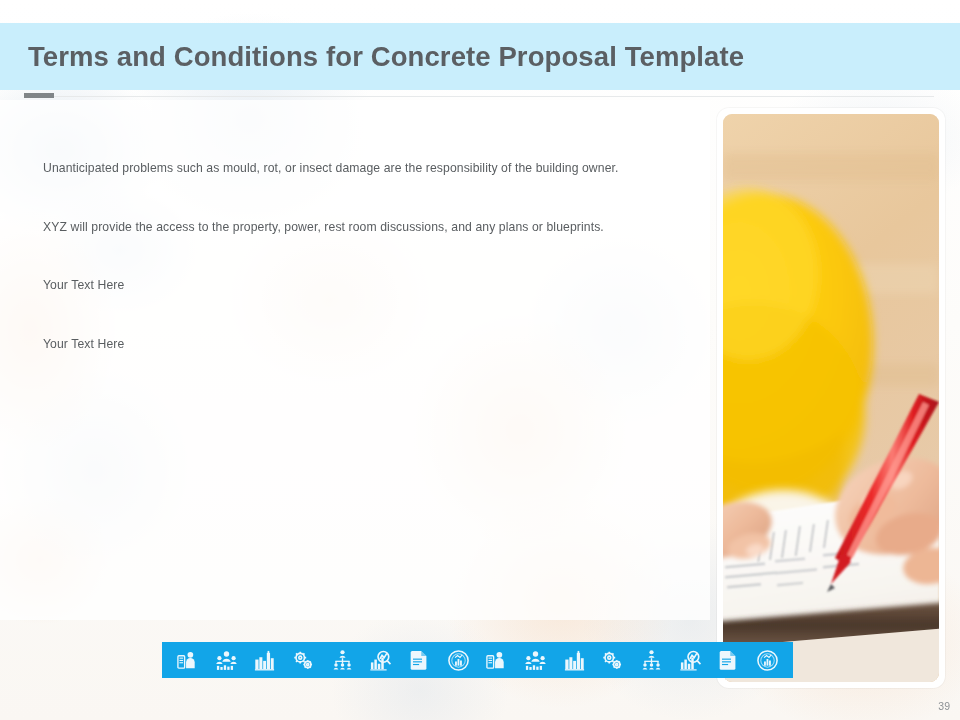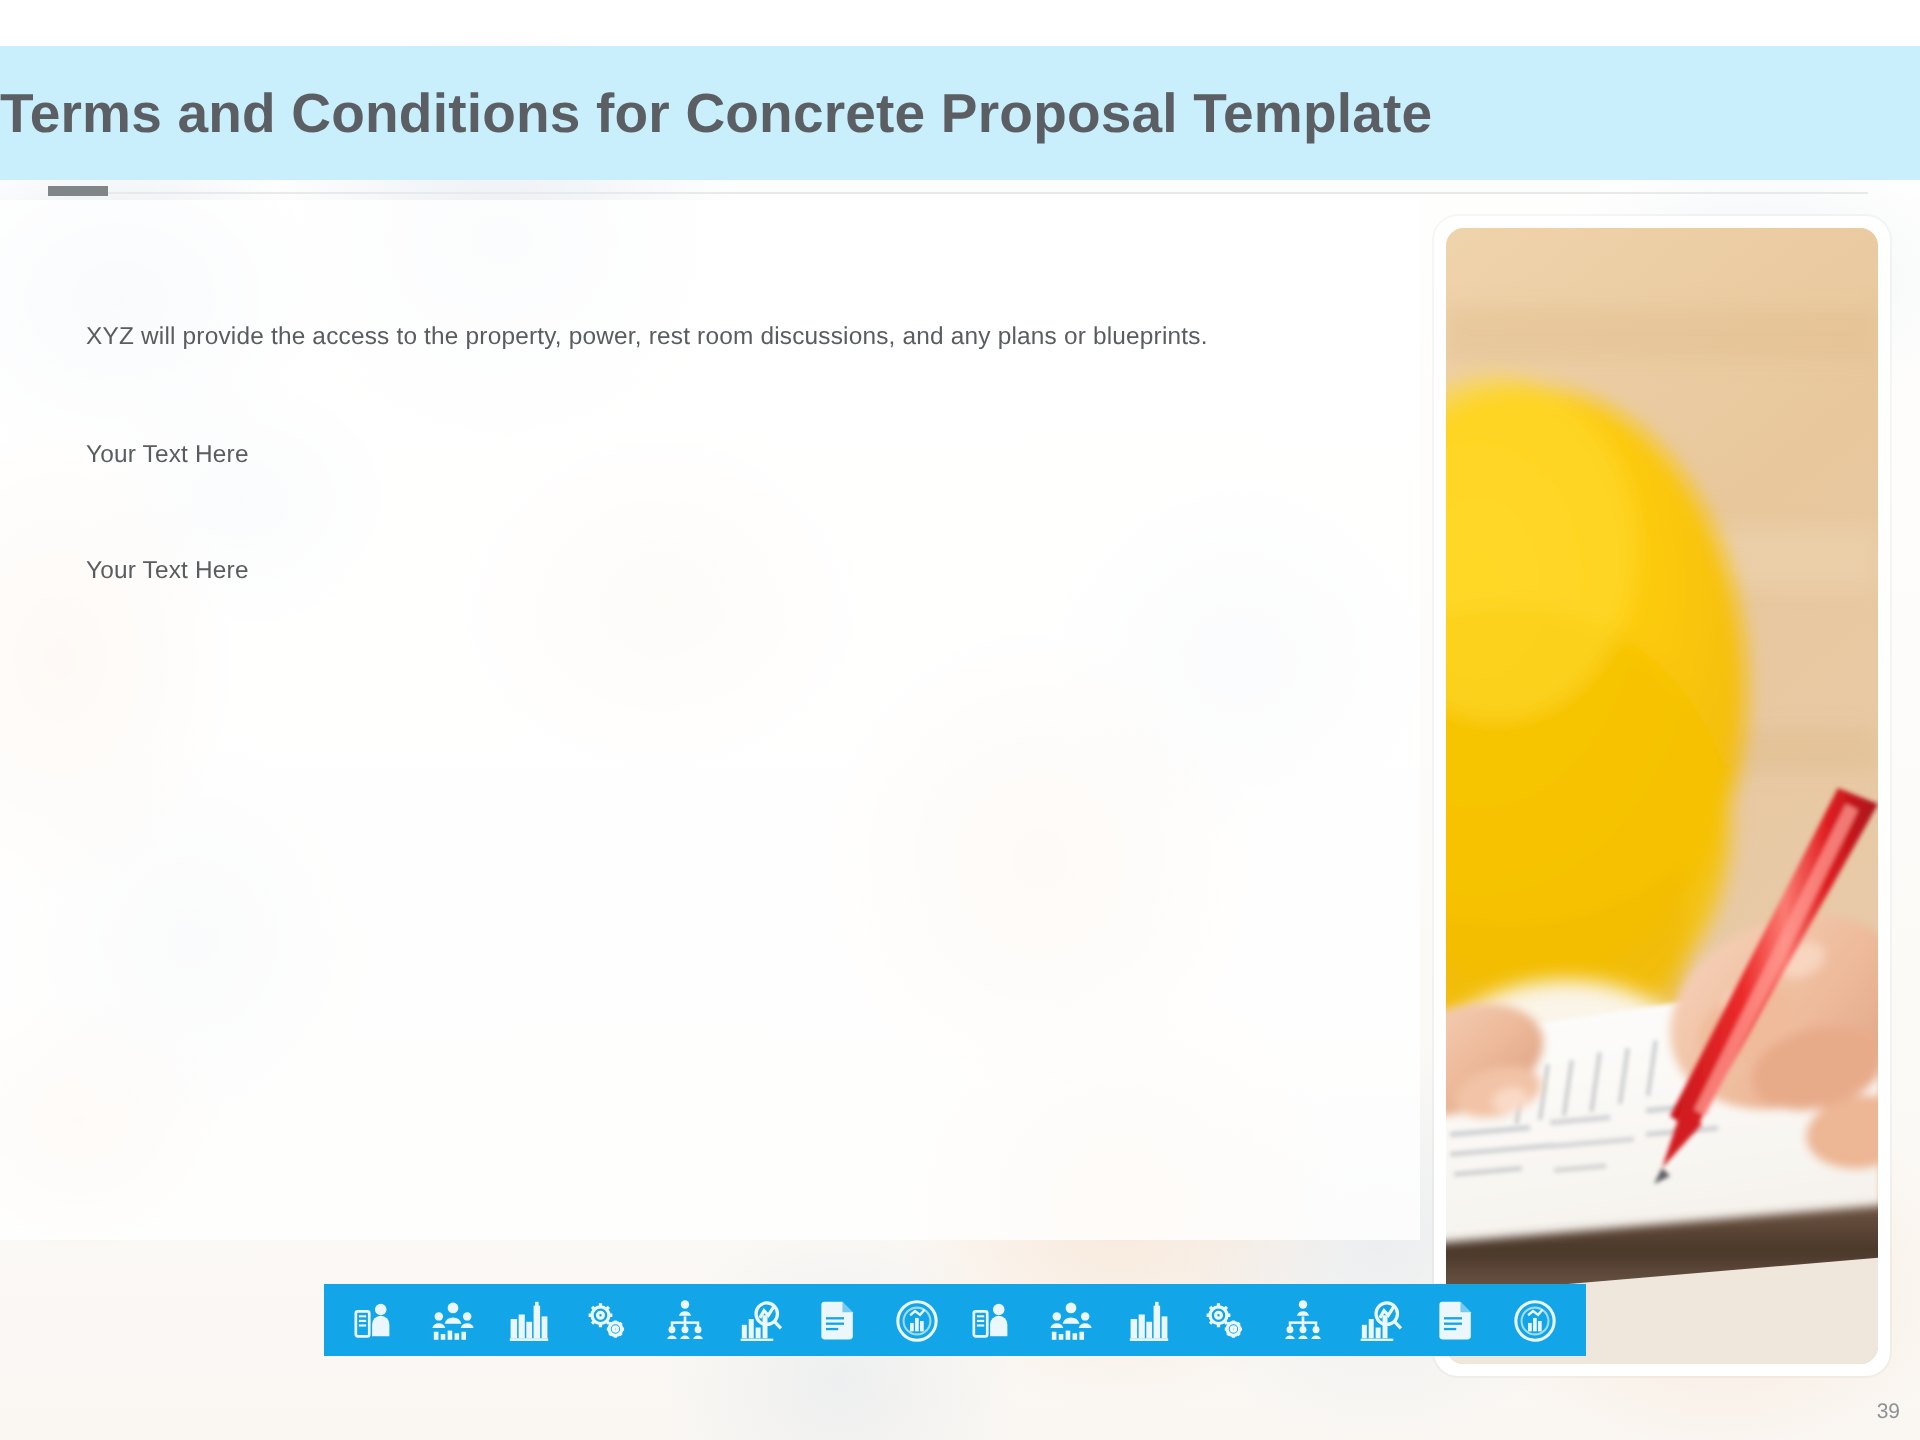--- a/index.html
+++ b/index.html
@@ -53,20 +53,21 @@
     left: 0;
     top: 23px;
     width: 960px;
     height: 67px;
     background: #c9eefc;
     display: flex;
     align-items: center;
   }
 
   .title-text {
+    margin-left: 28px;
     font-size: 27.5px;
     font-weight: bold;
     color: #5b5f63;
     letter-spacing: 0.1px;
     white-space: nowrap;
   }
 
   
   .divider-rule {
     position: absolute;
@@ -189,20 +190,21 @@
   <div class="title-band">
     <div class="title-text">Terms and Conditions for Concrete Proposal Template</div>
   </div>
 
   <div class="divider-rule"></div>
   <div class="divider-dash"></div>
 
   <div class="content-panel"></div>
 
   <div class="body-text">
+    <p class="para short">Unanticipated  problems  such as mould,  rot,  or insect damage  are the responsibility of the building owner.</p>
     <p class="para short">XYZ  will  provide  the access to the property,  power,  rest room discussions,  and any plans or blueprints.</p>
     <p class="para short">Your Text Here</p>
     <p class="para">Your Text Here</p>
   </div>
 
   <div class="photo-card">
     <div class="photo-inner">
       <svg class="photo-svg" viewBox="0 0 216 568" preserveAspectRatio="xMidYMid slice">
         <defs>
           <linearGradient id="woodGrad" x1="0" y1="0" x2="0.3" y2="1">

